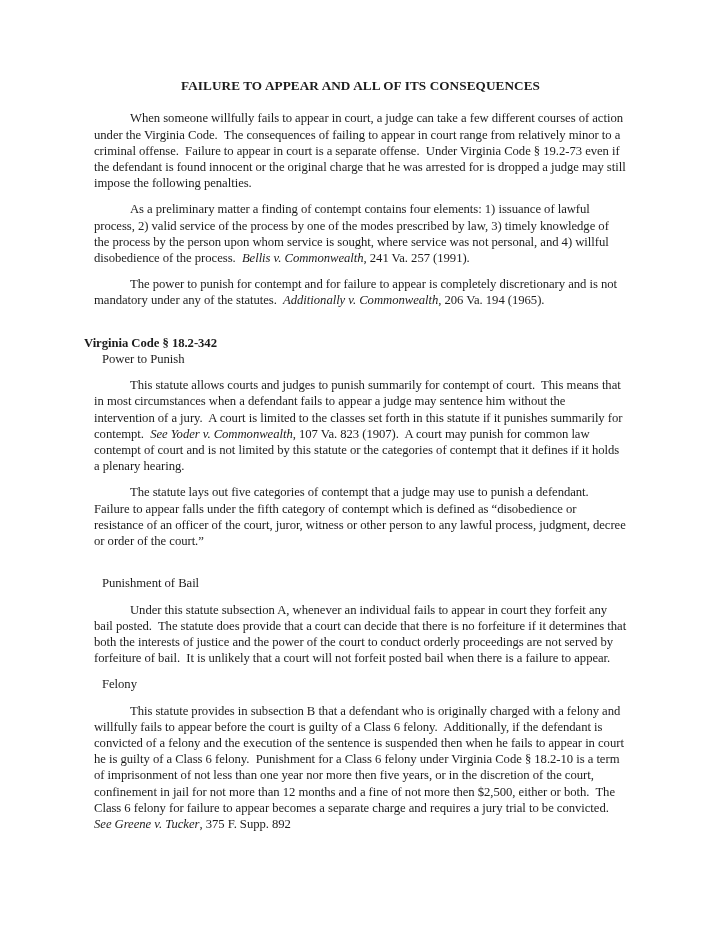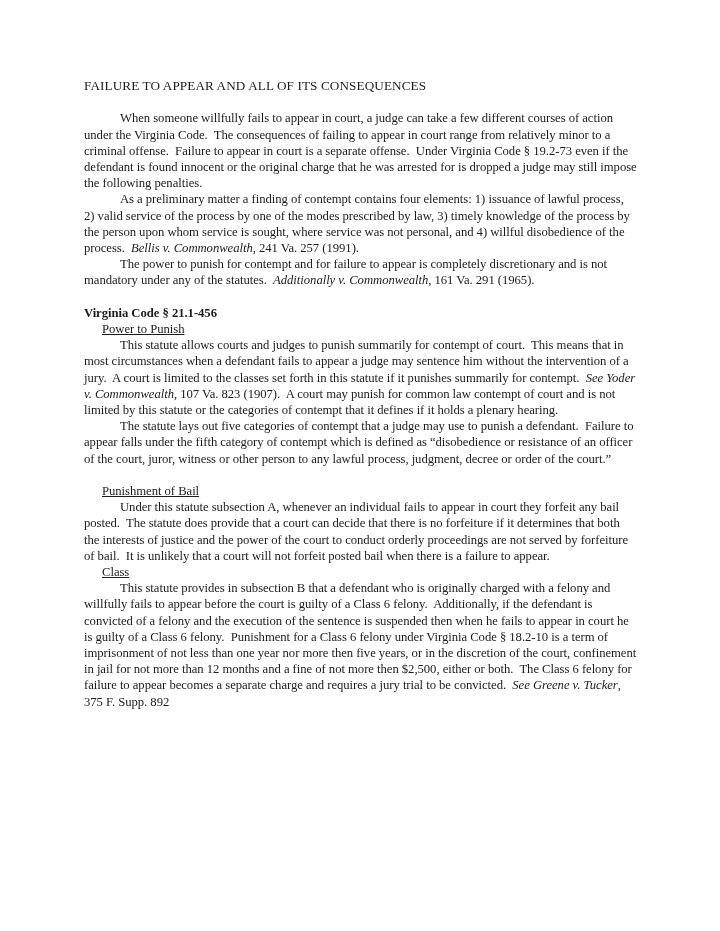--- a/index.html
+++ b/index.html
@@ -16,65 +16,65 @@
     font-family: "Liberation Serif", serif;
     color: #1c1c1c;
   }
   .content {
     padding: 78px 83px 0 84px;
     font-size: 12.7px;
     line-height: 16.2px;
     letter-spacing: -0.05px;
   }
   .doc-title {
-    font-weight: normal;
+    text-align: center;
+    font-weight: bold;
     font-size: 13.2px;
     letter-spacing: 0.1px;
     margin: 0 0 16.2px 0;
   }
   .para {
-    margin: 0;
+    margin: 10px;
     text-indent: 36px;
     text-align: left;
     white-space: pre-wrap;
     font-family: Liberation Serif, serif;
   }
   .heading {
     font-weight: bold;
     margin: 0;
   }
   .subheading {
     margin: 0;
     padding-left: 18px;
   }
   .subheading .u {
-    text-decoration: underline;
   }
   .it {
     font-style: italic;
   }
   .spacer {
     height: 16.2px;
   }
 </style>
 </head>
 <body>
 
 <div class="page">
   <div class="content">
     <div class="doc-title">FAILURE TO APPEAR AND ALL OF ITS CONSEQUENCES</div>
     <div>
         <p class="para"><span>When someone willfully fails to appear in court, a judge can take a few different courses of action under the Virginia Code.  The consequences of failing to appear in court range from relatively minor to a criminal offense.  Failure to appear in court is a separate offense.  Under Virginia Code § 19.2-73 even if the defendant is found innocent or the original charge that he was arrested for is dropped a judge may still impose the following penalties.</span></p>
         <p class="para"><span>As a preliminary matter a finding of contempt contains four elements: 1) issuance of lawful process, 2) valid service of the process by one of the modes prescribed by law, 3) timely knowledge of the process by the person upon whom service is sought, where service was not personal, and 4) willful disobedience of the process.  </span><span class="it">Bellis v. Commonwealth</span><span>, 241 Va. 257 (1991).</span></p>
-        <p class="para"><span>The power to punish for contempt and for failure to appear is completely discretionary and is not mandatory under any of the statutes.  </span><span class="it">Additionally v. Commonwealth</span><span>, 161 Va. 291 (1965).</span></p>
+        <p class="para"><span>The power to punish for contempt and for failure to appear is completely discretionary and is not mandatory under any of the statutes.  </span><span class="it">Additionally v. Commonwealth</span><span>, 206 Va. 194 (1965).</span></p>
         <div class="spacer"></div>
-        <div class="heading">Virginia Code § 21.1-456</div>
+        <div class="heading">Virginia Code § 18.2-342</div>
         <div class="subheading"><span class="u">Power to Punish</span></div>
         <p class="para"><span>This statute allows courts and judges to punish summarily for contempt of court.  This means that in most circumstances when a defendant fails to appear a judge may sentence him without the intervention of a jury.  A court is limited to the classes set forth in this statute if it punishes summarily for contempt.  </span><span class="it">See Yoder v. Commonwealth</span><span>, 107 Va. 823 (1907).  A court may punish for common law contempt of court and is not limited by this statute or the categories of contempt that it defines if it holds a plenary hearing.</span></p>
         <p class="para"><span>The statute lays out five categories of contempt that a judge may use to punish a defendant.  Failure to appear falls under the fifth category of contempt which is defined as “disobedience or resistance of an officer of the court, juror, witness or other person to any lawful process, judgment, decree or order of the court.”</span></p>
         <div class="spacer"></div>
         <div class="subheading"><span class="u">Punishment of Bail</span></div>
         <p class="para"><span>Under this statute subsection A, whenever an individual fails to appear in court they forfeit any bail posted.  The statute does provide that a court can decide that there is no forfeiture if it determines that both the interests of justice and the power of the court to conduct orderly proceedings are not served by forfeiture of bail.  It is unlikely that a court will not forfeit posted bail when there is a failure to appear.</span></p>
-        <div class="subheading"><span class="u">Class</span></div>
+        <div class="subheading"><span class="u">Felony</span></div>
         <p class="para"><span>This statute provides in subsection B that a defendant who is originally charged with a felony and willfully fails to appear before the court is guilty of a Class 6 felony.  Additionally, if the defendant is convicted of a felony and the execution of the sentence is suspended then when he fails to appear in court he is guilty of a Class 6 felony.  Punishment for a Class 6 felony under Virginia Code § 18.2-10 is a term of imprisonment of not less than one year nor more then five years, or in the discretion of the court, confinement in jail for not more than 12 months and a fine of not more then $2,500, either or both.  The Class 6 felony for failure to appear becomes a separate charge and requires a jury trial to be convicted.  </span><span class="it">See Greene v. Tucker</span><span>, 375 F. Supp. 892</span></p>
       </div>
   </div>
 </div>
 
 </body></html>

